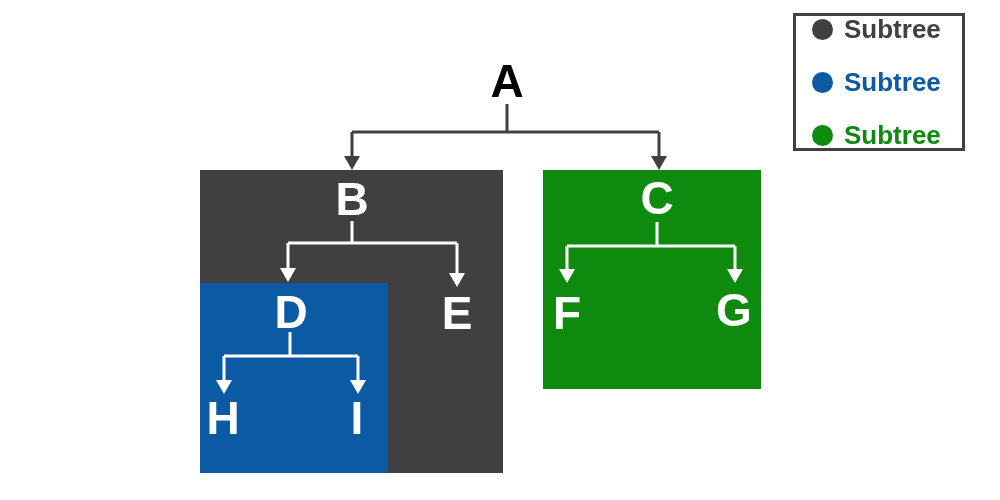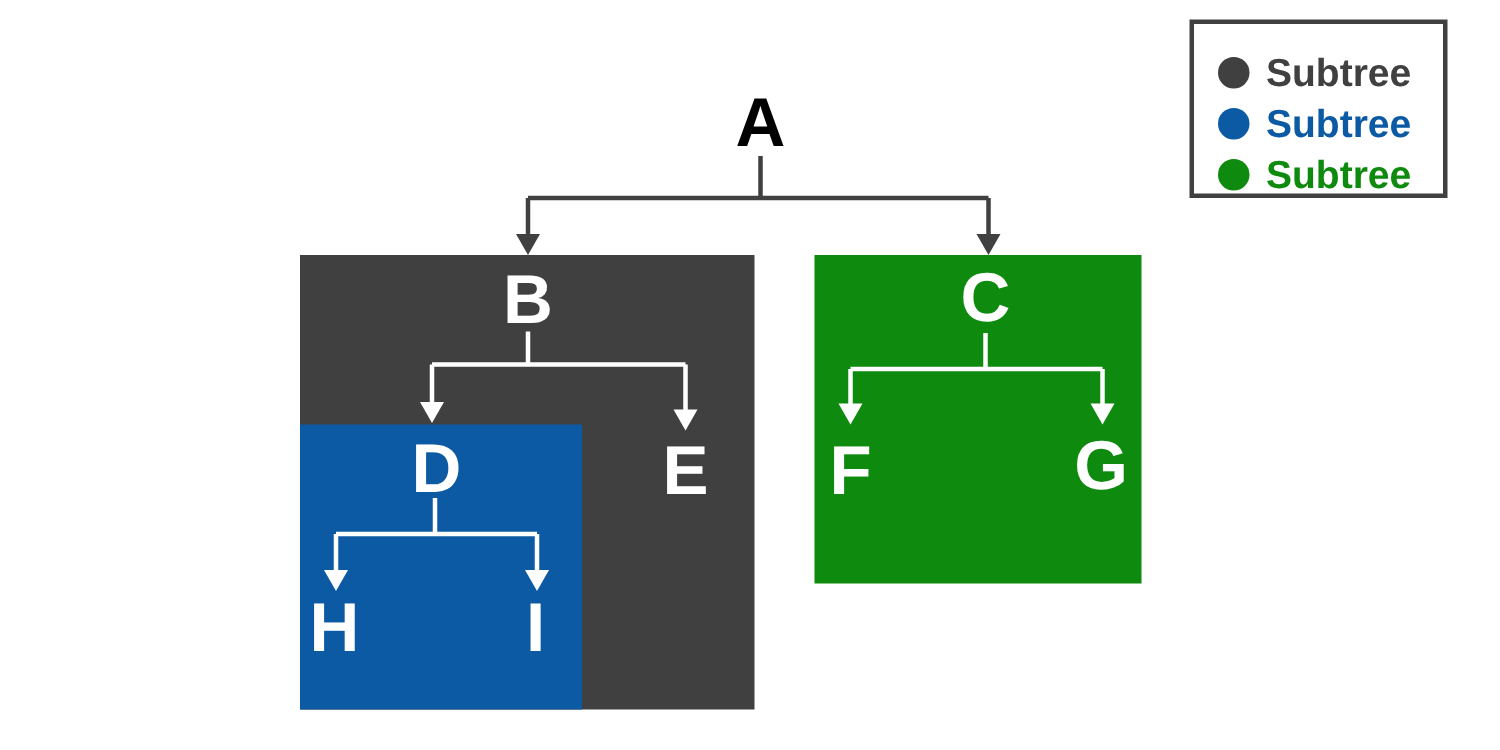--- a/index.html
+++ b/index.html
@@ -45,27 +45,27 @@
   .n-d { left: 291px; top: 312px; }
   .n-e { left: 457px; top: 313px; }
   .n-f { left: 567px; top: 313px; }
   .n-g { left: 734px; top: 310px; }
   .n-h { left: 223px; top: 418px; }
   .n-i { left: 357px; top: 418px; }
 
   .legend {
     position: absolute;
     left: 793px; top: 13px;
-    width: 172px; height: 119px;
+    width: 172px; height: 138px;
     box-sizing: border-box;
     background: #ffffff;
     border: 3px solid var(--c-dark, #404040);
     display: flex;
     flex-direction: column;
-    justify-content: flex-end;
+    justify-content: space-between;
     gap: 8px;
     padding-left: 16px;
   }
   .legend-row { display: flex; align-items: center; gap: 11px; }
   .legend-dot { width: 21px; height: 21px; border-radius: 50%; flex: 0 0 auto; }
   .legend-label { font-weight: bold; font-size: 26px; line-height: 1; }
 </style>
 </head>
 <body>
 

